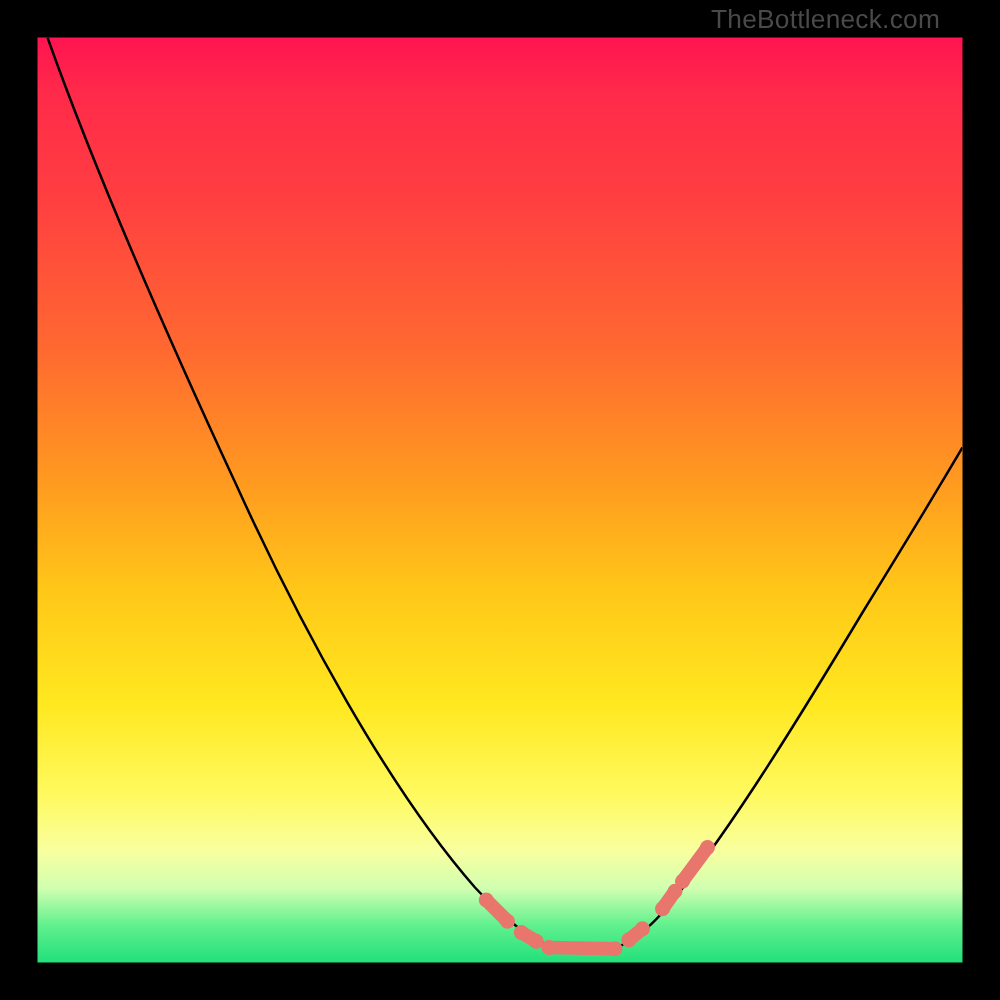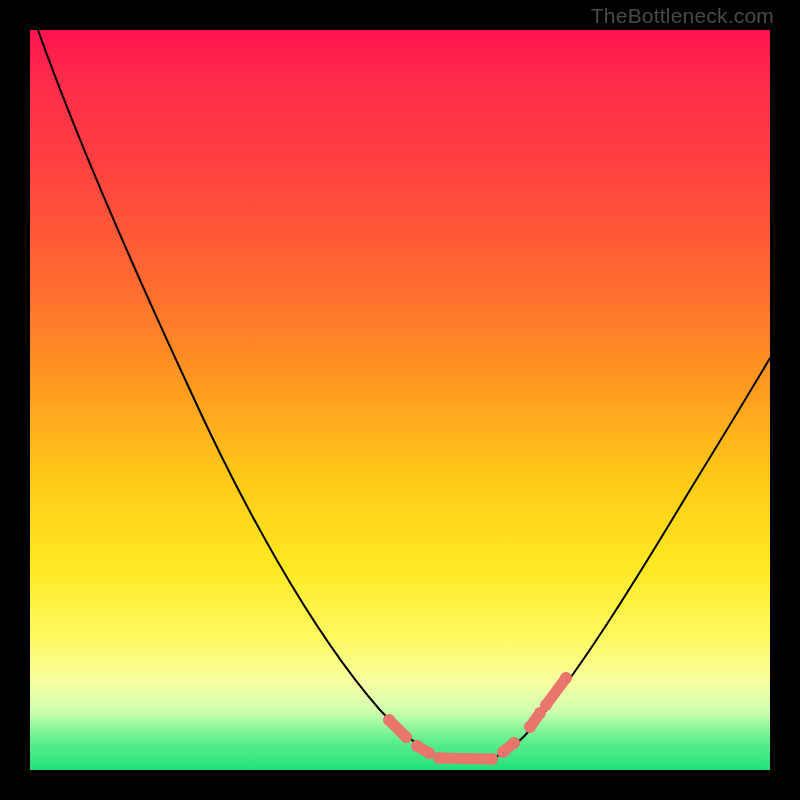--- a/index.html
+++ b/index.html
@@ -35,21 +35,21 @@
       #fffa60 82%,
       #f8ffa0 88%,
       #d0ffb0 92%,
       #60f08e 96%,
       #22e07a 100%
     );
   }
   .watermark {
     position: absolute;
     top: 4px;
-    right: 26px;
+    right: 48px;
     color: #4a4a4a;
     font-size: 21px;
     letter-spacing: 0.2px;
     font-weight: 500;
     user-select: none;
   }
   svg.curve {
     position: absolute;
     left: 0;
     top: 0;

